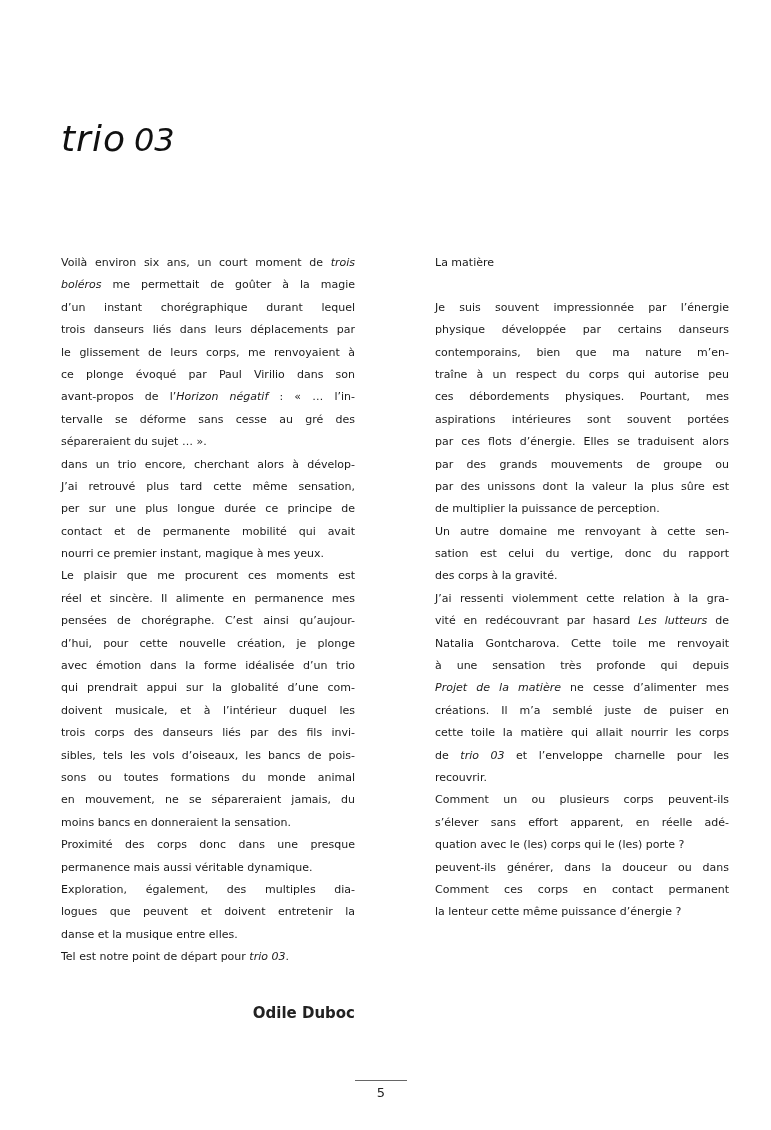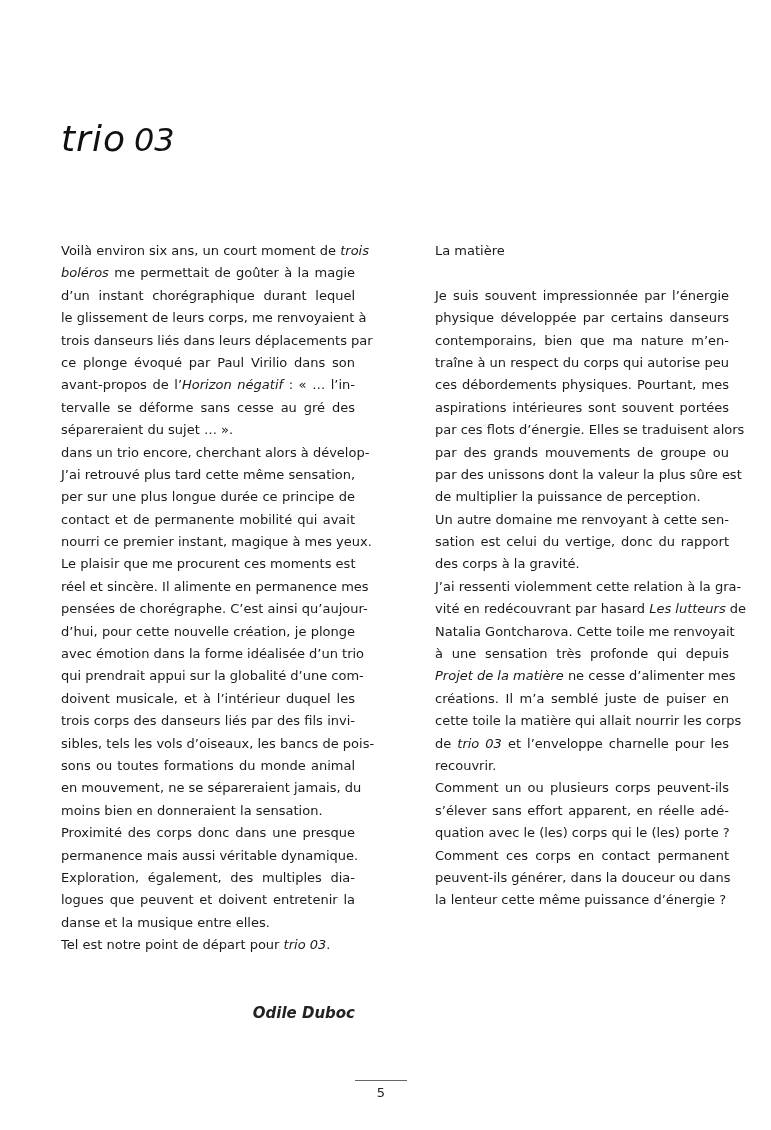--- a/index.html
+++ b/index.html
@@ -17,23 +17,23 @@
     font-family: "DejaVu Sans", sans-serif;
     font-style: italic;
     font-size: 36px;
     letter-spacing: 1px;
     color: #111;
     white-space: nowrap;
   }
   .title .num { font-size: 32px; margin-left: 8px; letter-spacing: 0; }
   .col {
     position: absolute;
-    top: 240px;
+    top: 252px;
     width: 294px;
-    font-size: 13px;
+    font-size: 11px;
     line-height: 22.4px;
     text-align: justify;
   }
   .col.left { left: 61px; }
   .col.right { left: 411px; margin-left: 24px; }
   .col .line {
     display: block;
     text-align: justify;
     text-align-last: justify;
     white-space: nowrap;
@@ -45,21 +45,20 @@
   .col .heading { text-align-last: left; }
   .signature {
     position: absolute;
     left: 61px; width: 294px;
     top: 1004px;
     text-align: right;
     font-size: 15px;
     font-weight: bold;
     font-family: "DejaVu Sans", sans-serif;
     color: #222;
-    font-style: italic;
   }
   .footer-rule {
     position: absolute;
     left: 355px; top: 1080px;
     width: 52px; height: 1px;
     background: #666;
   }
   .page-number {
     position: absolute;
     left: 355px; width: 52px;
@@ -72,43 +71,43 @@
 </style>
 </head>
 <body>
 
 <div class="title"><span>trio</span><span class="num">03</span></div>
 
 <div class="col left" id="left-col">
     <span class="line">Voilà environ six ans, un court moment de <i>trois</i></span>
     <span class="line"><i>boléros</i> me permettait de goûter à la magie</span>
     <span class="line">d’un instant chorégraphique durant lequel</span>
+    <span class="line">trois danseurs liés dans leurs déplacements par</span>
     <span class="line">le glissement de leurs corps, me renvoyaient à</span>
-    <span class="line">trois danseurs liés dans leurs déplacements par</span>
     <span class="line">ce plonge évoqué par Paul Virilio dans son</span>
     <span class="line">avant-propos de l’<i>Horizon négatif</i> : « … l’in-</span>
     <span class="line">tervalle se déforme sans cesse au gré des</span>
     <span class="line last">sépareraient du sujet … ».</span>
     <span class="line">dans un trio encore, cherchant alors à dévelop-</span>
     <span class="line">J’ai retrouvé plus tard cette même sensation,</span>
     <span class="line">per sur une plus longue durée ce principe de</span>
     <span class="line">contact et de permanente mobilité qui avait</span>
     <span class="line last">nourri ce premier instant, magique à mes yeux.</span>
     <span class="line">Le plaisir que me procurent ces moments est</span>
     <span class="line">réel et sincère. Il alimente en permanence mes</span>
     <span class="line">pensées de chorégraphe. C’est ainsi qu’aujour-</span>
     <span class="line">d’hui, pour cette nouvelle création, je plonge</span>
     <span class="line">avec émotion dans la forme idéalisée d’un trio</span>
     <span class="line">qui prendrait appui sur la globalité d’une com-</span>
     <span class="line">doivent musicale, et à l’intérieur duquel les</span>
     <span class="line">trois corps des danseurs liés par des fils invi-</span>
     <span class="line">sibles, tels les vols d’oiseaux, les bancs de pois-</span>
     <span class="line">sons ou toutes formations du monde animal</span>
     <span class="line">en mouvement, ne se sépareraient jamais, du</span>
-    <span class="line last">moins bien en donneraient la sensation.</span>
+    <span class="line last">moins bancs en donneraient la sensation.</span>
     <span class="line">Proximité des corps donc dans une presque</span>
     <span class="line last">permanence mais aussi véritable dynamique.</span>
     <span class="line">Exploration, également, des multiples dia-</span>
     <span class="line">logues que peuvent et doivent entretenir la</span>
     <span class="line last">danse et la musique entre elles.</span>
     <span class="line last">Tel est notre point de départ pour <i>trio 03</i>.</span>
   </div>
 
 <div class="col right" id="right-col">
   <span class="line heading last">La matière</span>
@@ -131,21 +130,21 @@
     <span class="line">Natalia Gontcharova. Cette toile me renvoyait</span>
     <span class="line">à une sensation très profonde qui depuis</span>
     <span class="line"><i>Projet de la matière</i> ne cesse d’alimenter mes</span>
     <span class="line">créations. Il m’a semblé juste de puiser en</span>
     <span class="line">cette toile la matière qui allait nourrir les corps</span>
     <span class="line">de <i>trio 03</i> et l’enveloppe charnelle pour les</span>
     <span class="line last">recouvrir.</span>
     <span class="line">Comment un ou plusieurs corps peuvent-ils</span>
     <span class="line">s’élever sans effort apparent, en réelle adé-</span>
     <span class="line last">quation avec le (les) corps qui le (les) porte ?</span>
+    <span class="line">peuvent-ils générer, dans la douceur ou dans</span>
     <span class="line">Comment ces corps en contact permanent</span>
-    <span class="line">peuvent-ils générer, dans la douceur ou dans</span>
     <span class="line last">la lenteur cette même puissance d’énergie ?</span>
   </div>
 
 <div class="signature">Odile Duboc</div>
 
 <div class="footer-rule"></div>
 <div class="page-number">5</div>
 
 </body></html>

